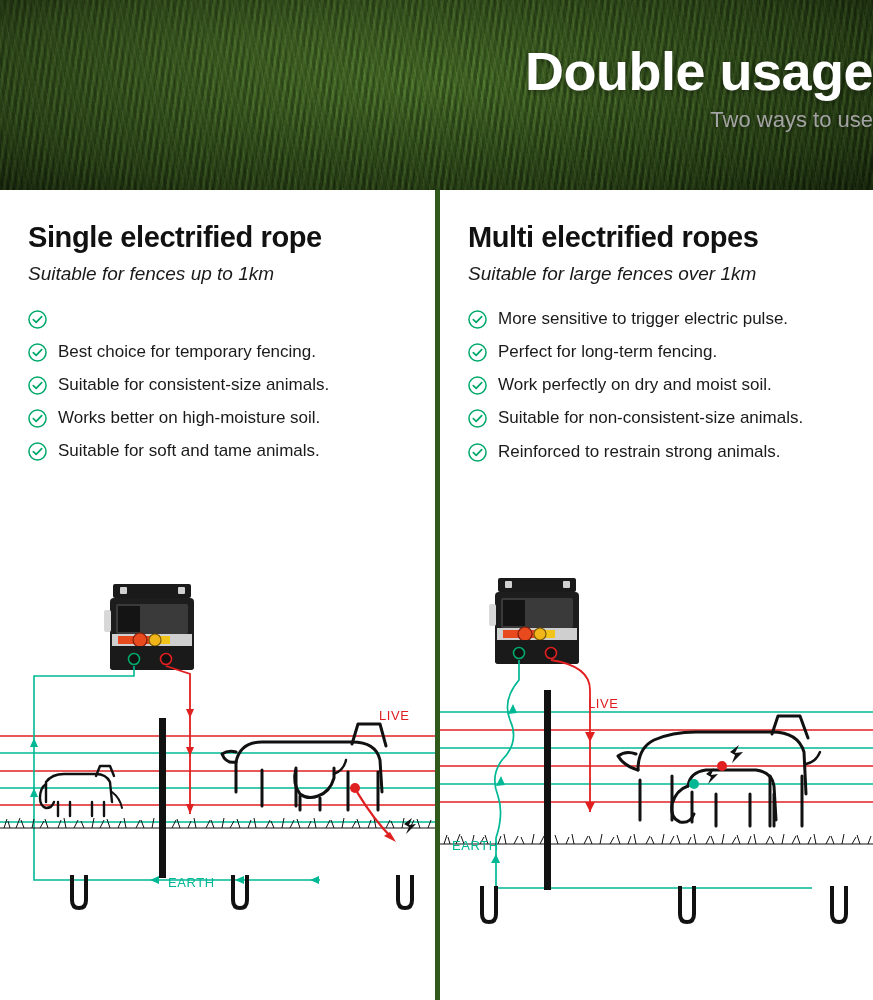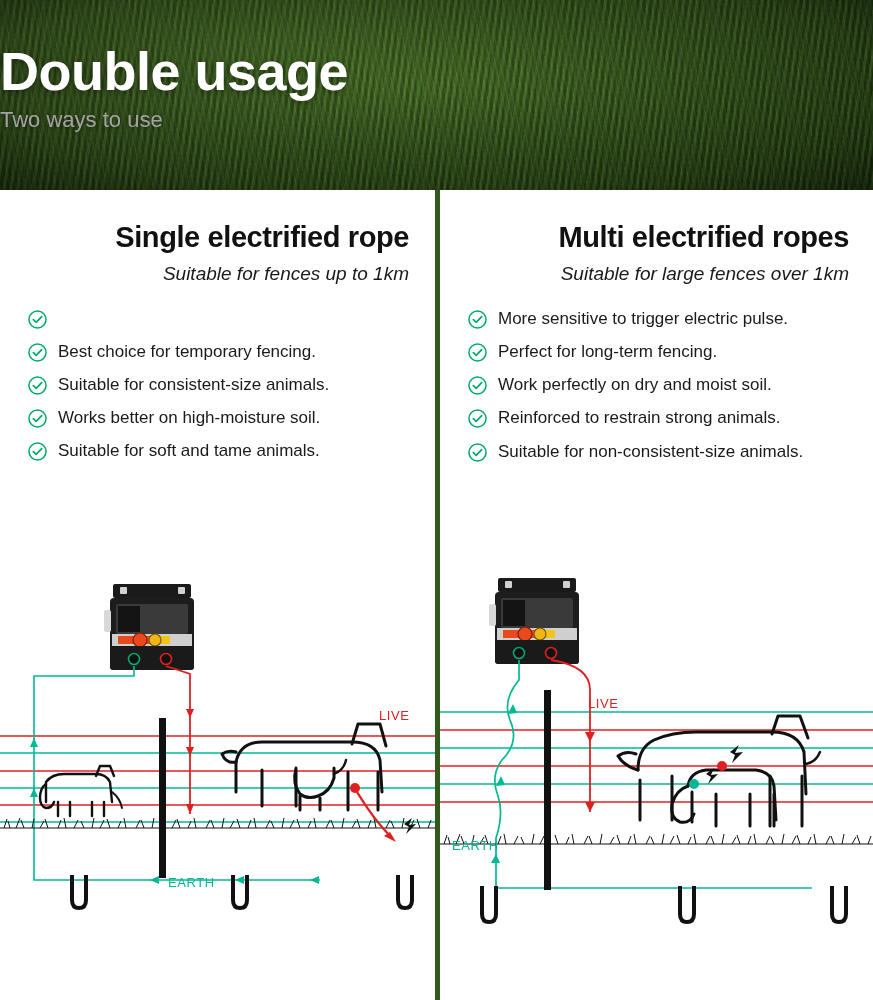--- a/index.html
+++ b/index.html
@@ -37,21 +37,21 @@
   .header-vignette {
     position: absolute;
     inset: 0;
     background: radial-gradient(ellipse at 50% 45%, rgba(0,0,0,0.05) 0%, rgba(0,0,0,0.35) 75%, rgba(0,0,0,0.55) 100%);
   }
   .header-text {
     position: absolute;
     inset: 0;
     display: flex;
     flex-direction: column;
-    align-items: flex-start;
+    align-items: flex-end;
     justify-content: center;
     padding-bottom: 14px;
   }
   .header-title {
     color: #ffffff;
     font-size: 54px;
     font-weight: bold;
     letter-spacing: -0.5px;
     line-height: 1.05;
     text-shadow: 0 2px 6px rgba(0,0,0,0.35);
@@ -78,21 +78,20 @@
     width: 5px;
     height: 810px;
     background: #2f5a1c;
     z-index: 5;
   }
   .col {
     position: absolute;
     top: 0;
     width: 435px;
     height: 810px;
-    text-align: right;
   }
   .col.left { left: 0; }
   .col.right { left: 440px; }
 
   .col-head {
     padding: 32px 26px 0 28px;
   }
   .col-title {
     font-size: 29px;
     font-weight: bold;
@@ -339,30 +338,30 @@
           </span>
           <span class="bullet-text">Work perfectly on dry and moist soil.</span>
         </li>
         <li>
           <span class="check">
             <svg width="19" height="19" viewBox="0 0 20 20">
                 <circle cx="10" cy="10" r="9" fill="none" stroke="#00a96b" stroke-width="1.6"></circle>
                 <path d="M5.6 10.2 L8.6 13.1 L14.4 6.9" fill="none" stroke="#00a96b" stroke-width="1.8" stroke-linecap="round" stroke-linejoin="round"></path>
               </svg>
           </span>
+          <span class="bullet-text">Suitable for non-consistent-size animals.</span>
+        </li>
+        <li>
+          <span class="check">
+            <svg width="19" height="19" viewBox="0 0 20 20">
+                <circle cx="10" cy="10" r="9" fill="none" stroke="#00a96b" stroke-width="1.6"></circle>
+                <path d="M5.6 10.2 L8.6 13.1 L14.4 6.9" fill="none" stroke="#00a96b" stroke-width="1.8" stroke-linecap="round" stroke-linejoin="round"></path>
+              </svg>
+          </span>
           <span class="bullet-text">Reinforced to restrain strong animals.</span>
-        </li>
-        <li>
-          <span class="check">
-            <svg width="19" height="19" viewBox="0 0 20 20">
-                <circle cx="10" cy="10" r="9" fill="none" stroke="#00a96b" stroke-width="1.6"></circle>
-                <path d="M5.6 10.2 L8.6 13.1 L14.4 6.9" fill="none" stroke="#00a96b" stroke-width="1.8" stroke-linecap="round" stroke-linejoin="round"></path>
-              </svg>
-          </span>
-          <span class="bullet-text">Suitable for non-consistent-size animals.</span>
         </li>
       </ul>
 
       <div class="diagram">
         <svg width="435" height="430" viewBox="0 0 435 430">
 
           <g>
             <rect x="58" y="8" width="78" height="14" rx="2" fill="#1a1a1a"></rect>
             <rect x="65" y="11" width="7" height="7" rx="1" fill="#ffffff" opacity="0.8"></rect>
             <rect x="123" y="11" width="7" height="7" rx="1" fill="#ffffff" opacity="0.8"></rect>

